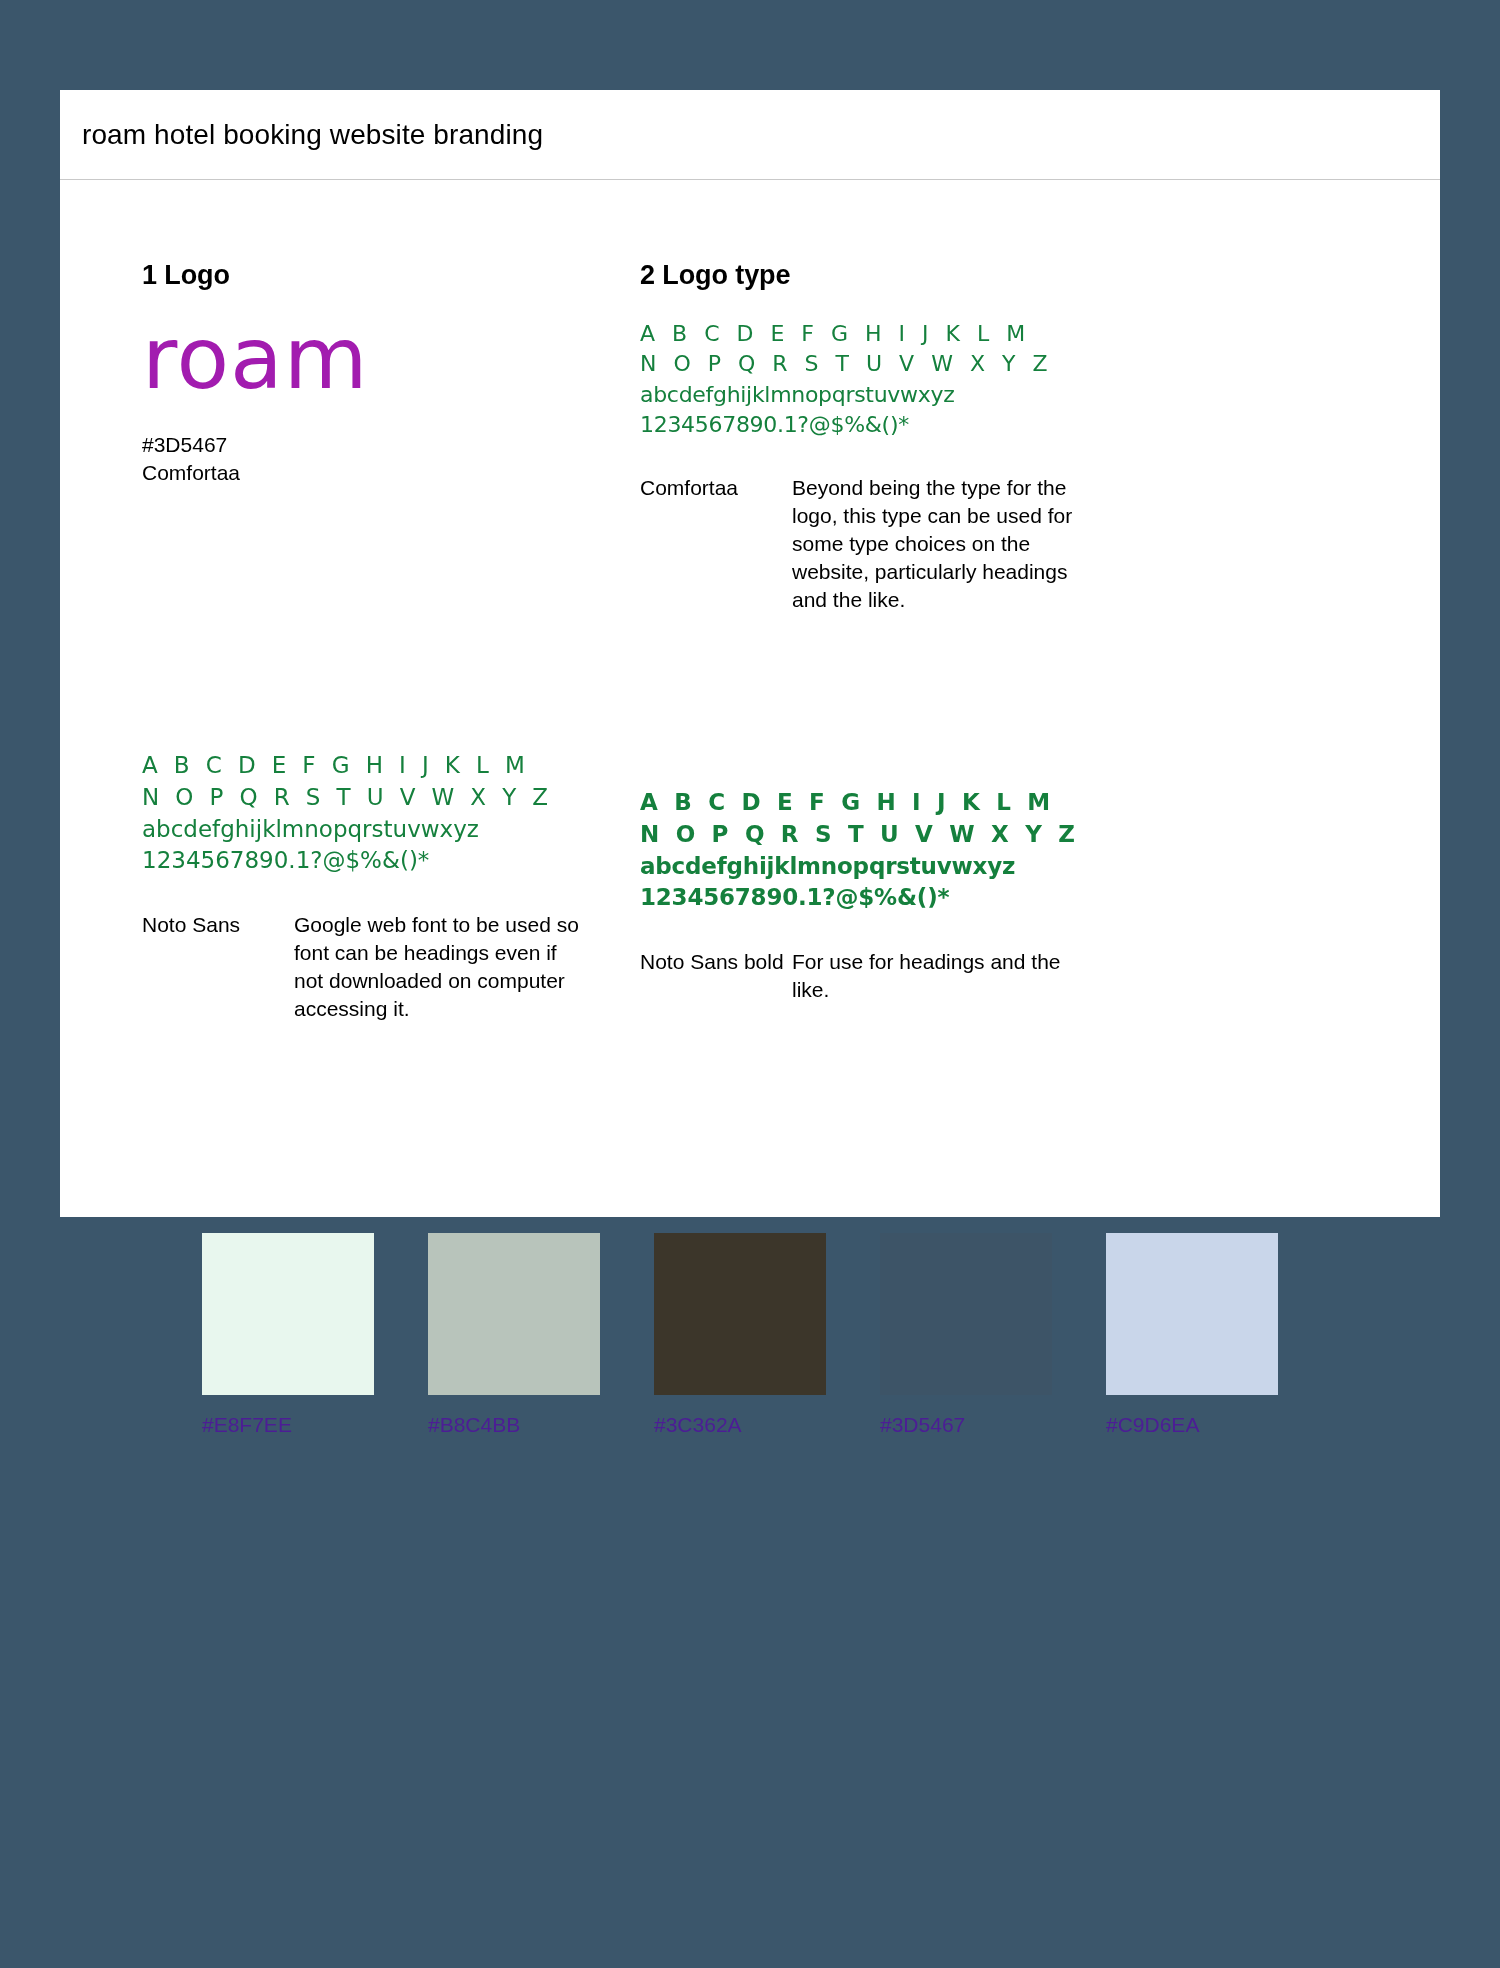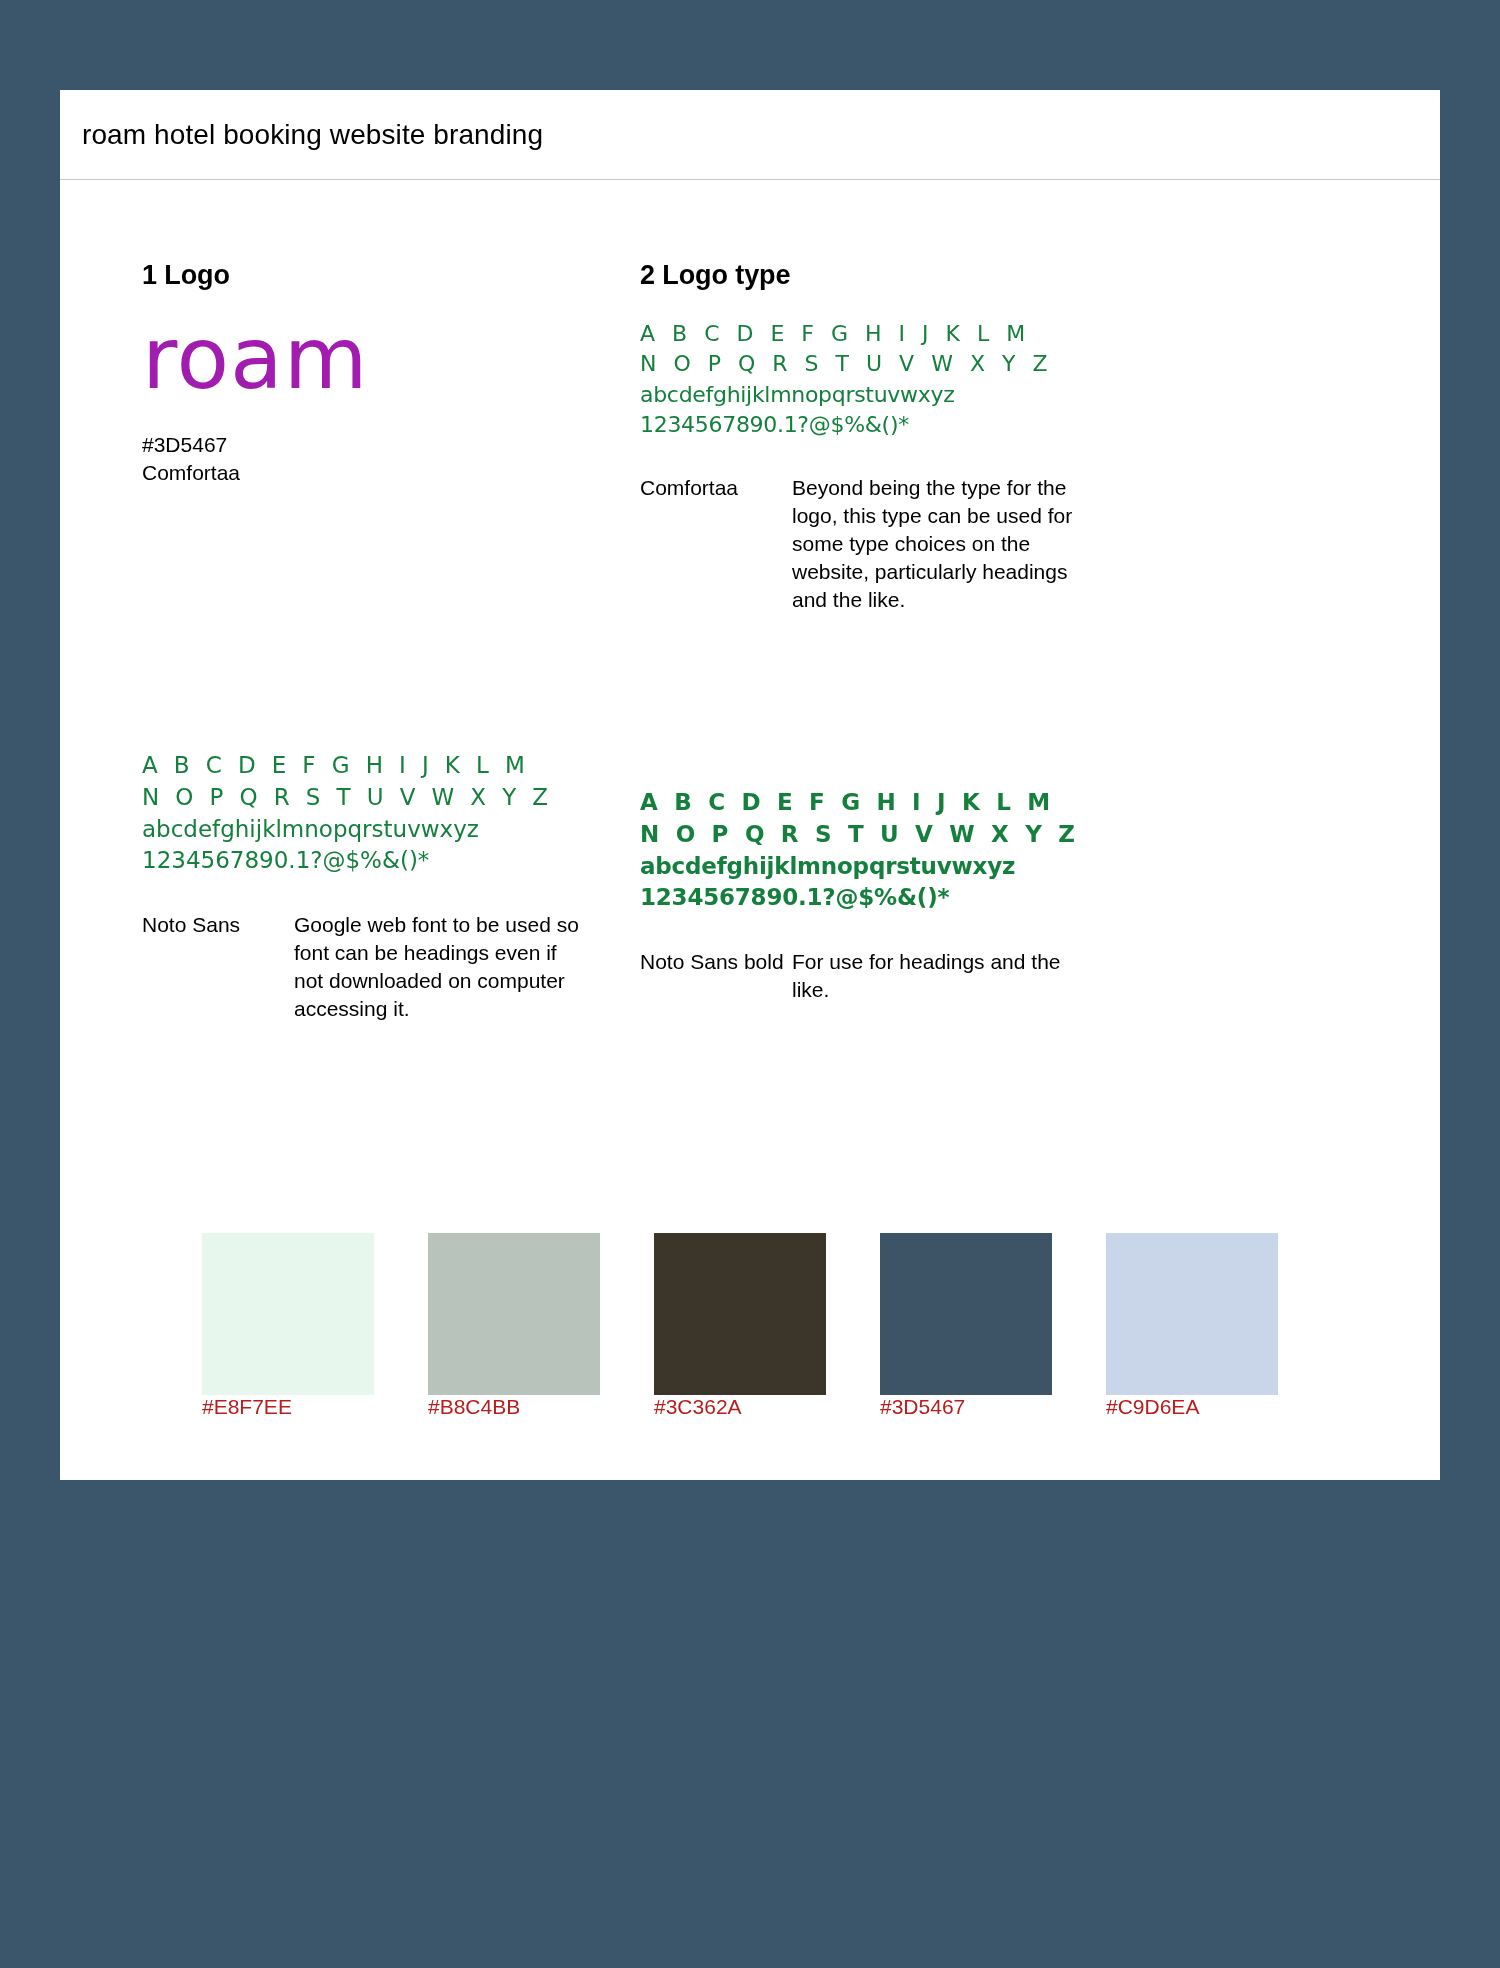--- a/index.html
+++ b/index.html
@@ -13,21 +13,21 @@
     background: #3b566b;
     font-family: "Liberation Sans", sans-serif;
     -webkit-font-smoothing: antialiased;
   }
 
   .page {
     position: absolute;
     left: 60px;
     top: 90px;
     width: 1380px;
-    height: 1390px;
+    height: 1127px;
     background: #ffffff;
   }
 
   
   .doc-header {
     height: 90px;
     border-bottom: 1px solid #c9c9c9;
     display: flex;
     align-items: center;
     padding-left: 22px;
@@ -158,22 +158,23 @@
   }
   .swatch-cell {
     width: 206px;
     margin-right: 20px;
   }
   .swatch-chip {
     width: 172px;
     height: 162px;
   }
   .swatch-label {
-    font-size: 21px;
-    color: #b91c1c;
+    margin-top: 18px;
+    font-size: 21px;
+    color: #4c1d95;
   }
 </style>
 </head>
 <body style="background: rgb(59, 86, 107);">
 
 <div class="page" style="background: rgb(255, 255, 255);">
 
   <div class="doc-header">
     <div class="doc-header-title">roam hotel booking website branding</div>
   </div>

